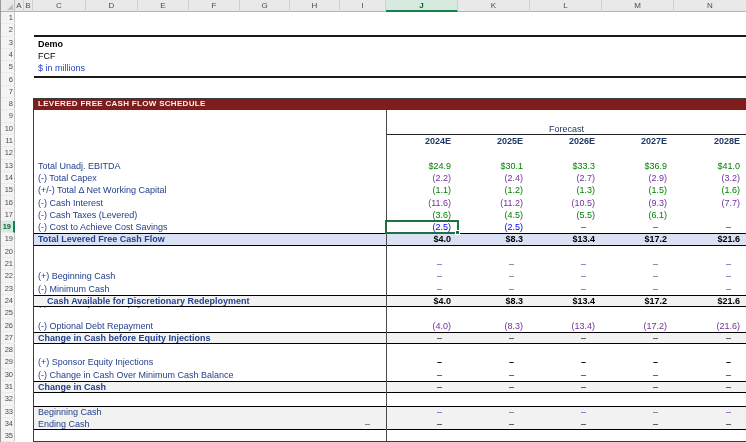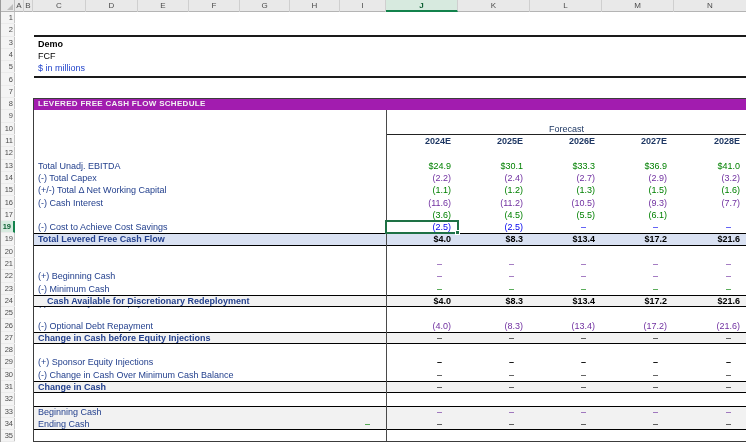--- a/index.html
+++ b/index.html
@@ -56,21 +56,21 @@
 <div class="screen">
 
   <div class="grid" id="grid">
 
     <div class="title-block">
       <div class="title-line t-bold">Demo</div>
       <div class="title-line t-plain">FCF</div>
       <div class="title-line" id="unitsLine" style="color: rgb(34, 68, 204);">$ in millions</div>
     </div>
 
-    <div class="section-bar" id="sectionBar" style="background: #a21caf; color: rgb(242, 242, 242);">LEVERED FREE CASH FLOW SCHEDULE</div>
+    <div class="section-bar" id="sectionBar" style="background: #7f1d1d; color: rgb(242, 242, 242);">LEVERED FREE CASH FLOW SCHEDULE</div>
 
     <div class="forecast-row" id="forecastRow" style="color: rgb(31, 56, 100);">Forecast</div>
 
   <div class="year-cell" style="left: 385px; width: 72px; top: 135px; color: rgb(31, 56, 100);">2024E</div>
       <div class="year-cell" style="left: 457px; width: 72px; top: 135px; color: rgb(31, 56, 100);">2025E</div>
       <div class="year-cell" style="left: 529px; width: 72px; top: 135px; color: rgb(31, 56, 100);">2026E</div>
       <div class="year-cell" style="left: 601px; width: 72px; top: 135px; color: rgb(31, 56, 100);">2027E</div>
       <div class="year-cell" style="left: 673px; width: 73px; top: 135px; color: rgb(31, 56, 100);">2028E</div>
       <div class="lab" style="top: 159.6px; color: rgb(36, 65, 142);">Total Unadj. EBITDA</div>
       <div class="val" style="left: 385px; width: 72px; top: 159.6px; color: rgb(0, 128, 0);">$24.9</div>
@@ -89,20 +89,21 @@
       <div class="val" style="left: 457px; width: 72px; top: 184.2px; color: rgb(0, 128, 0);">(1.2)</div>
       <div class="val" style="left: 529px; width: 72px; top: 184.2px; color: rgb(0, 128, 0);">(1.3)</div>
       <div class="val" style="left: 601px; width: 72px; top: 184.2px; color: rgb(0, 128, 0);">(1.5)</div>
       <div class="val" style="left: 673px; width: 73px; top: 184.2px; color: rgb(0, 128, 0);">(1.6)</div>
       <div class="lab" style="top: 196.5px; color: rgb(36, 65, 142);">(-) Cash Interest</div>
       <div class="val" style="left: 385px; width: 72px; top: 196.5px; color: rgb(112, 48, 160);">(11.6)</div>
       <div class="val" style="left: 457px; width: 72px; top: 196.5px; color: rgb(112, 48, 160);">(11.2)</div>
       <div class="val" style="left: 529px; width: 72px; top: 196.5px; color: rgb(112, 48, 160);">(10.5)</div>
       <div class="val" style="left: 601px; width: 72px; top: 196.5px; color: rgb(112, 48, 160);">(9.3)</div>
       <div class="val" style="left: 673px; width: 73px; top: 196.5px; color: rgb(112, 48, 160);">(7.7)</div>
+      <div class="lab" style="top: 208.8px; color: rgb(36, 65, 142);">(-) Cash Taxes (Levered)</div>
       <div class="val" style="left: 385px; width: 72px; top: 208.8px; color: rgb(0, 128, 0);">(3.6)</div>
       <div class="val" style="left: 457px; width: 72px; top: 208.8px; color: rgb(0, 128, 0);">(4.5)</div>
       <div class="val" style="left: 529px; width: 72px; top: 208.8px; color: rgb(0, 128, 0);">(5.5)</div>
       <div class="val" style="left: 601px; width: 72px; top: 208.8px; color: rgb(0, 128, 0);">(6.1)</div>
       <div class="val" style="left: 699px; width: 73px; top: 208.8px; color: rgb(0, 128, 0); margin-top: 23px;">(6.8)</div>
       <div class="lab" style="top: 221.1px; color: rgb(36, 65, 142);">(-) Cost to Achieve Cost Savings</div>
       <div class="val" style="left: 385px; width: 72px; top: 221.1px; color: rgb(0, 0, 238);">(2.5)</div>
       <div class="val" style="left: 457px; width: 72px; top: 221.1px; color: rgb(0, 0, 238);">(2.5)</div>
       <div class="val dash" style="left: 529px; width: 72px; top: 221.1px; color: rgb(0, 0, 238);">–</div>
       <div class="val dash" style="left: 601px; width: 72px; top: 221.1px; color: rgb(0, 0, 238);">–</div>

